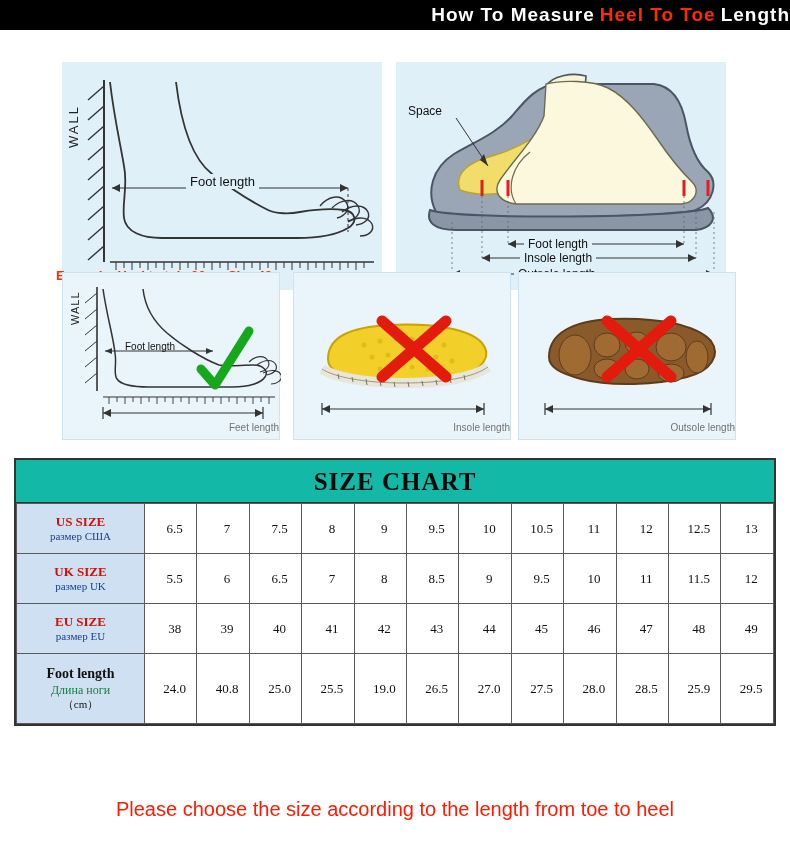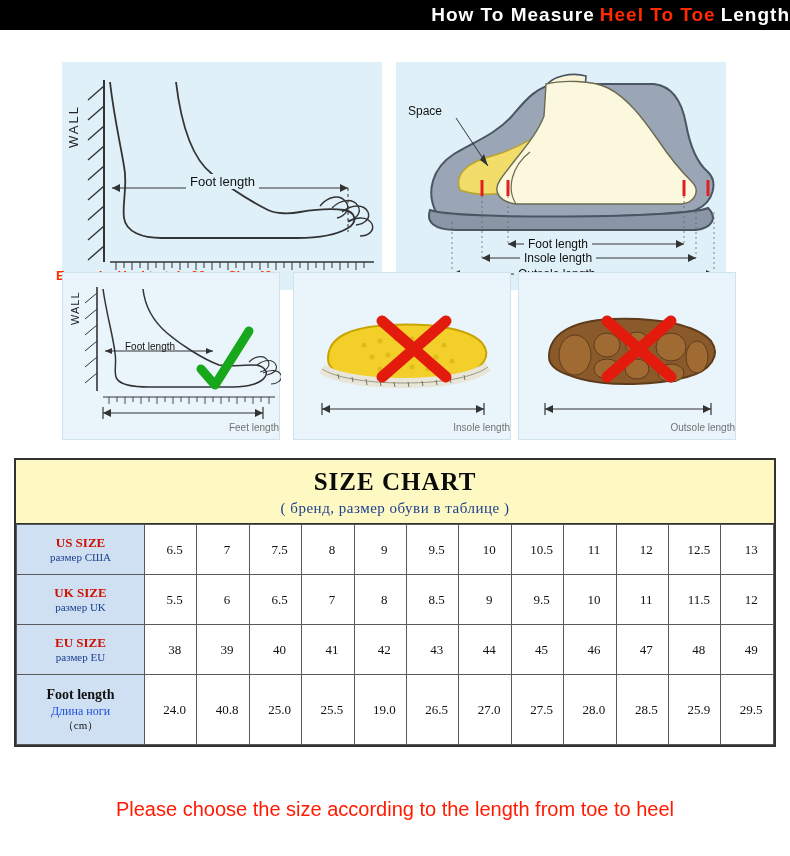--- a/index.html
+++ b/index.html
@@ -66,21 +66,21 @@
   }
 
   
   .chart-wrap {
     position: absolute; left: 14px; top: 458px;
     width: 762px;
     border: 2px solid #333;
     background: #ffffff;
   }
   .chart-title-box {
-    background: #fef9c3;
+    background: #14b8a6;
     text-align:center;
     padding: 8px 0 6px 0;
     border-bottom: 1px solid #333;
   }
   .chart-title {
     font-family: "Liberation Serif", serif;
     font-size: 25px; font-weight: bold; color:#0a0a0a;
     letter-spacing: 1px;
   }
   .chart-sub {
@@ -104,21 +104,21 @@
   table.size td.rowhead {
     background: #cfe0f2;
     width: 128px;
     line-height: 1.25;
     padding: 2px 4px;
     margin-left: 20px;
   }
   .rh-main { font-size: 13px; font-weight: bold; color:#d01000; font-family:"Liberation Serif", serif; }
   .rh-sub  { font-size: 11px; color:#1c3f8f; font-family:"Liberation Serif", serif; }
   .rh-black-main { font-size: 14px; font-weight: bold; color:#111; font-family:"Liberation Serif", serif;}
-  .rh-black-sub  { font-size: 12px; color:#1d4ed8; font-family:"Liberation Serif", serif;}
+  .rh-black-sub  { font-size: 12px; color:#15803d; font-family:"Liberation Serif", serif;}
   .rh-black-unit { font-size: 11px; color:#111; font-family:"Liberation Serif", serif;}
   tr.tall td { height: 70px; }
 
   
   .footer {
     position:absolute; left:0; top: 798px; width: 790px;
     text-align:center;
     color: #ff1a00;
     font-size: 20px;
   }
@@ -400,21 +400,20 @@
       <line x1="26" y1="130" x2="26" y2="142" stroke="#333" stroke-width="1.2"></line>
       <line x1="192" y1="130" x2="192" y2="142" stroke="#333" stroke-width="1.2"></line>
     </svg>
     <div class="cmp-caption">Outsole length</div>
   </div>
 </div>
 
 <div class="chart-wrap">
   <div class="chart-title-box">
     <div class="chart-title">SIZE CHART</div>
-    <div class="chart-sub">( бренд,  размер обуви в таблице )</div>
   </div>
 
   <table class="size">
     <tbody>
       <tr>
         <td class="rowhead">
           <div class="rh-main">US  SIZE</div>
           <div class="rh-sub">размер  США</div>
         </td>
         <td>6.5</td>

